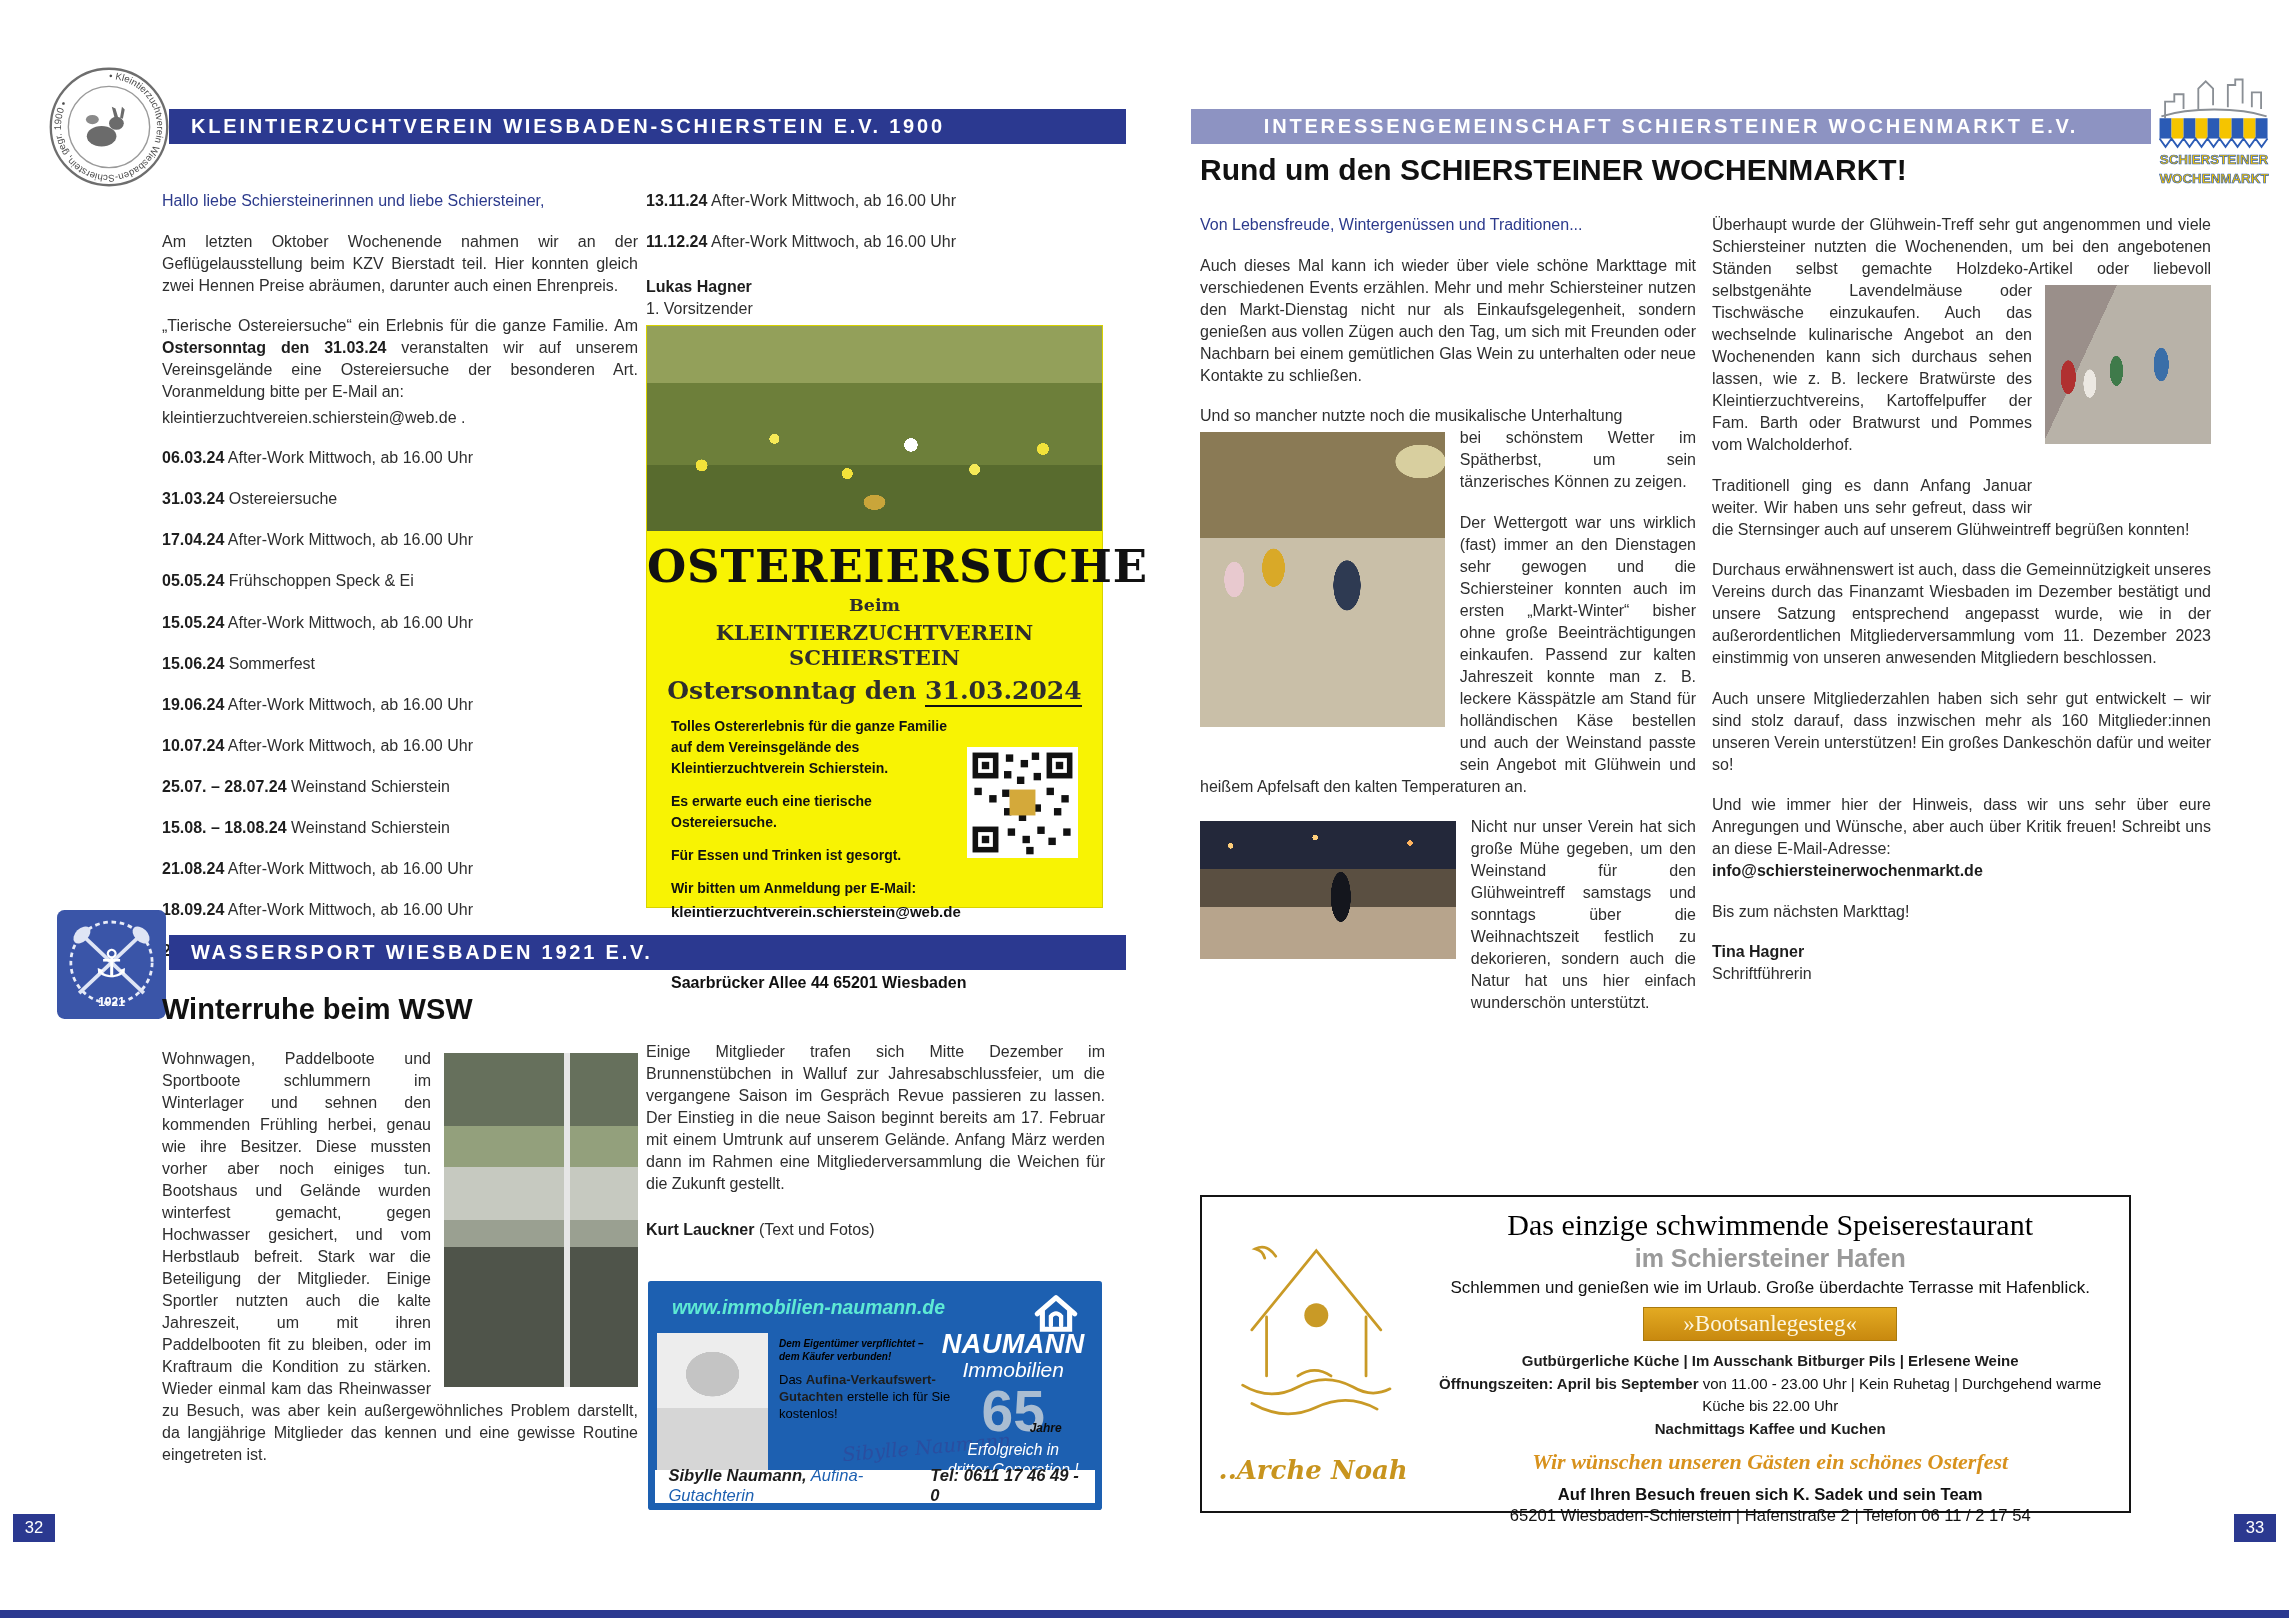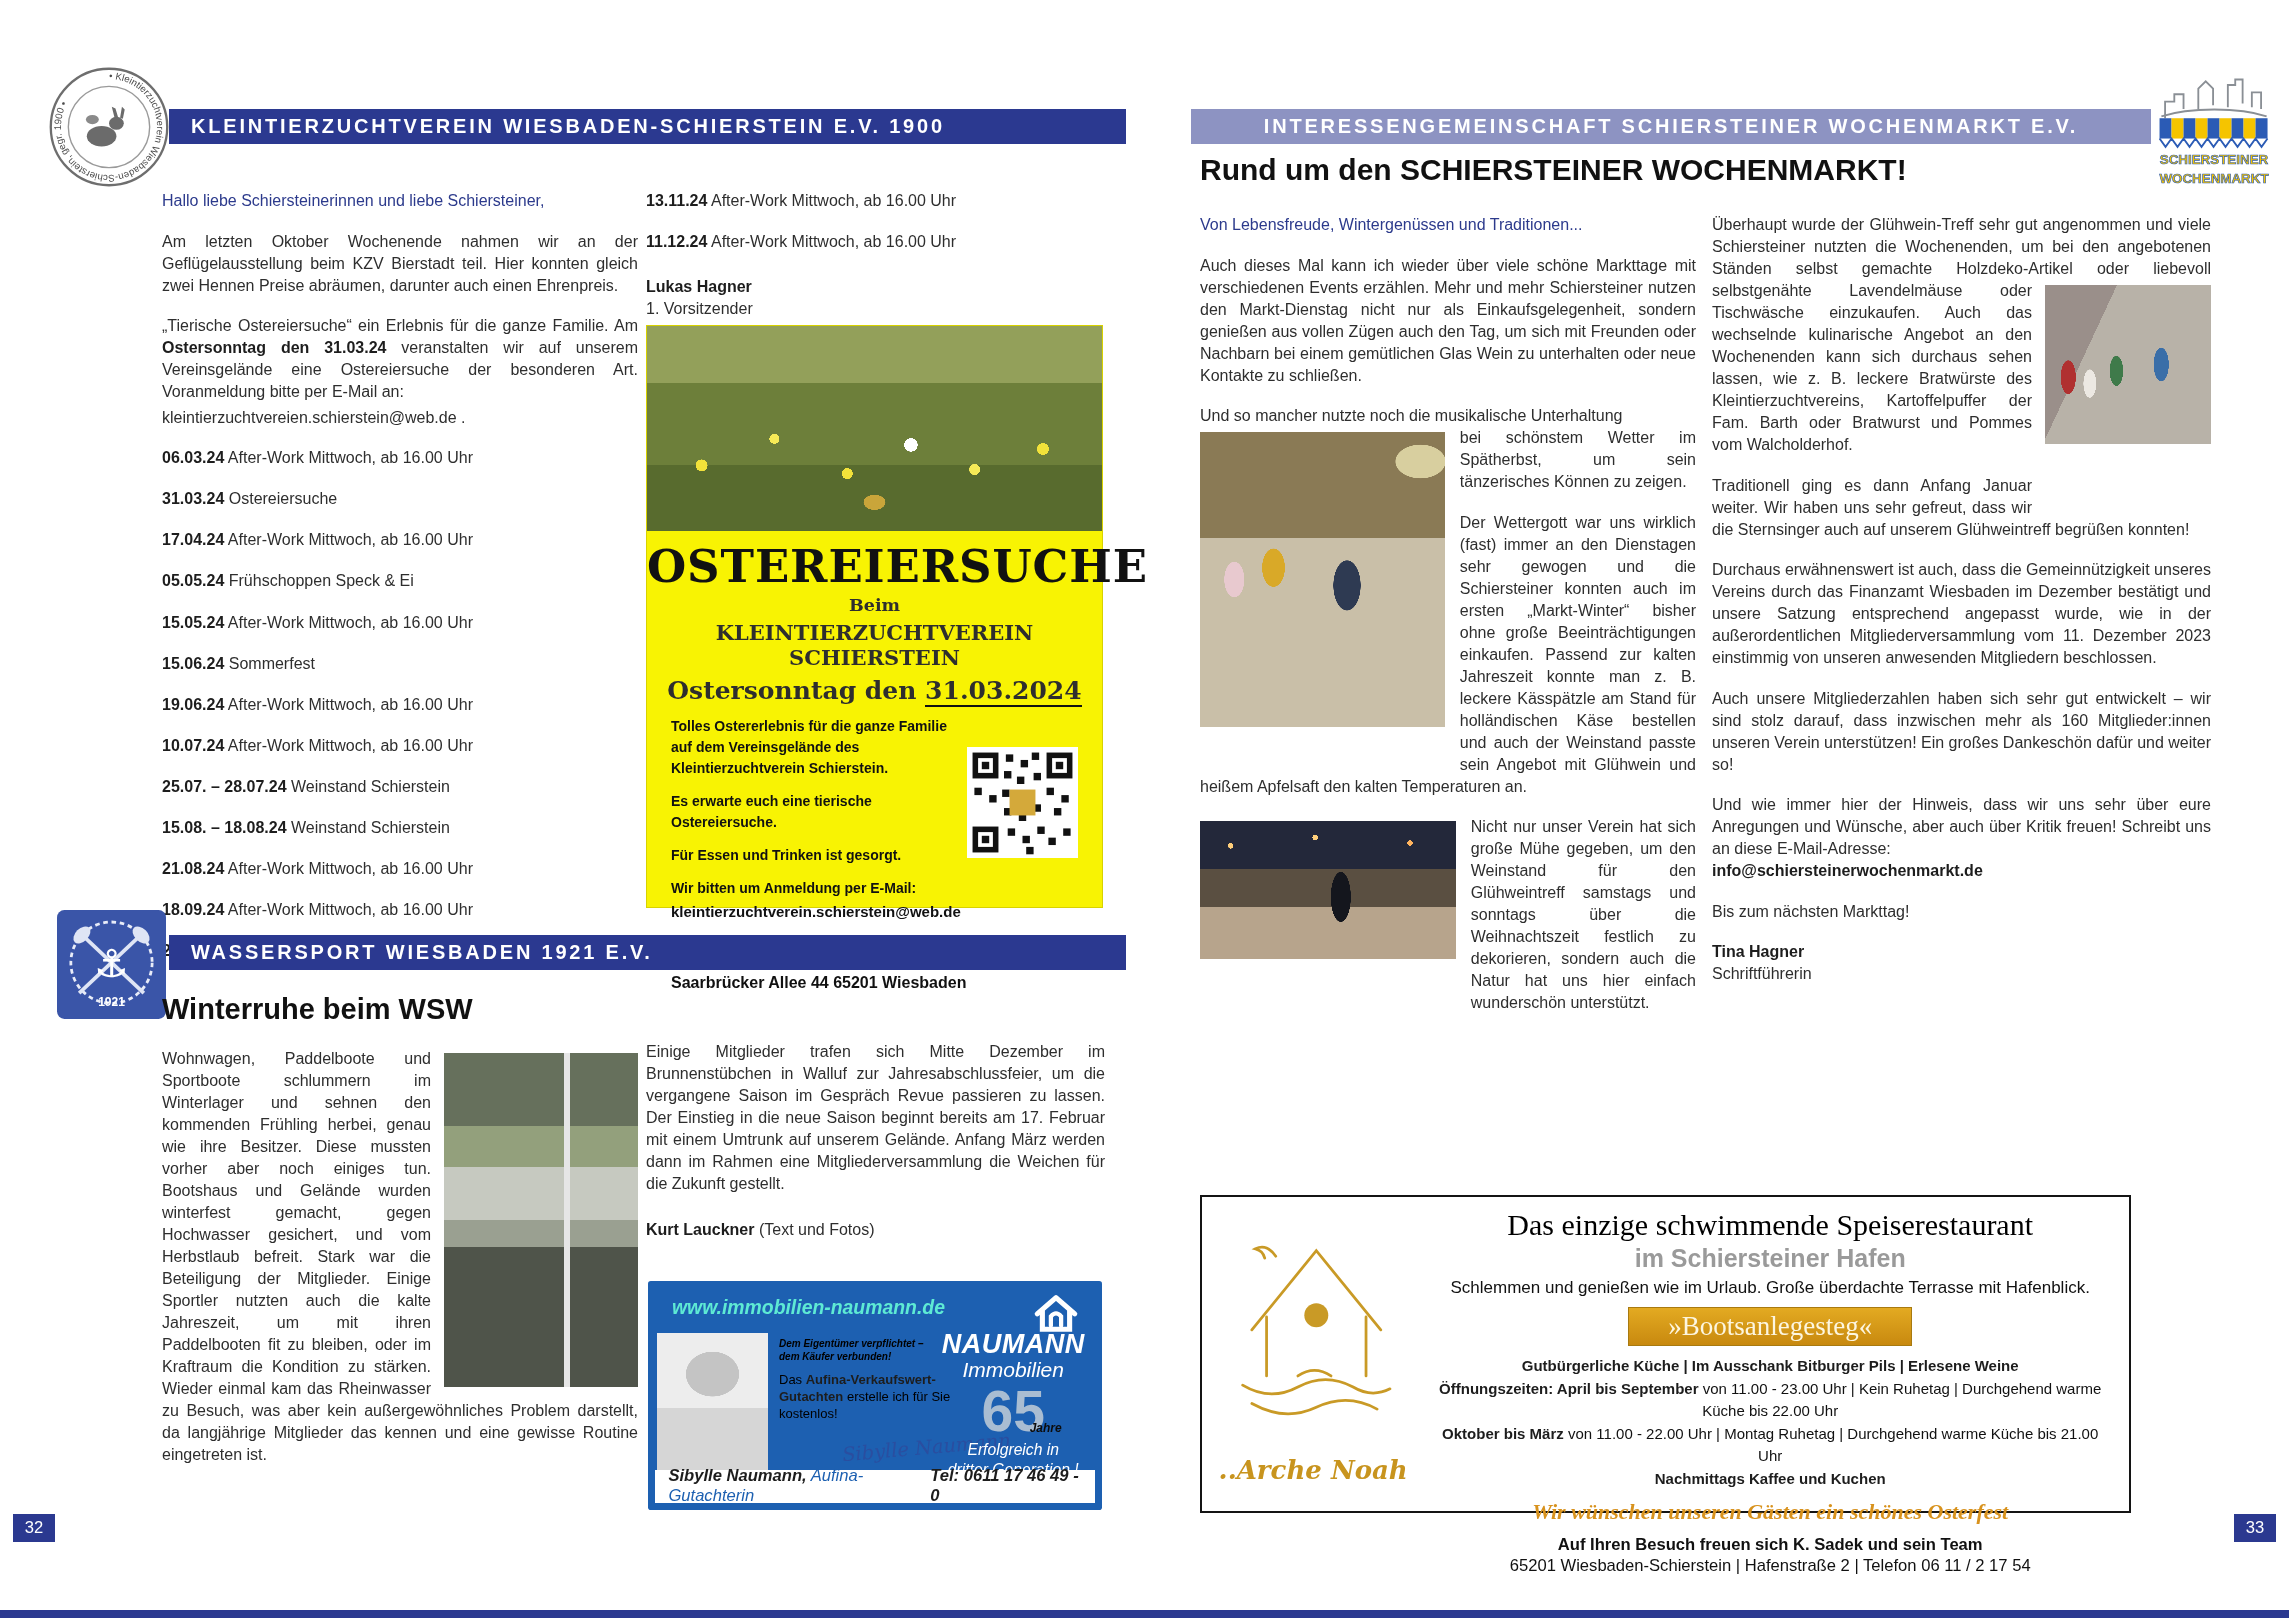--- a/index.html
+++ b/index.html
@@ -105,21 +105,21 @@
   
   .arche{background:#fff;border:2.8px solid #141414;}
   .a-art{position:absolute;left:13px;top:22px;width:198px;height:231px;}
   .a-brand{position:absolute;left:16.6px;bottom:26px;color:#c8941e;font-family:"DejaVu Serif", serif;
            font-style:italic;font-weight:bold;font-size:26px;}
   .a-content{position:absolute;left:226px;right:16.6px;top:11px;text-align:center;color:#111;}
   .a-title{font-family:"Liberation Serif", serif;font-size:30px;color:#000;}
   .a-sub{font-size:25px;font-weight:bold;color:#9a9a9a;margin-top:1.8px;}
   .a-tag{font-size:17px;margin-top:5.5px;}
   .a-btn{display:inline-block;margin-top:9.2px;padding:2.8px 39px;background:linear-gradient(#e3aa22,#c8890f);
-         border:0.9px solid #a87a10;color:#fdf6e0;font-family:"Liberation Serif", serif;font-size:27px;}
+         border:0.9px solid #a87a10;color:#fdf6e0;font-family:"Liberation Serif", serif;font-size:23px;}
   .a-info{font-size:15px;line-height:1.5;margin-top:9.2px;}
   .a-easter{font-family:"Liberation Serif", serif;font-style:italic;font-weight:bold;color:#d8921d;
             font-size:22px;margin-top:9.2px;}
   .a-team{font-size:16.6px;font-weight:bold;margin-top:9.2px;}
   .a-addr{font-size:16.6px;margin-top:1.8px;}
   
   .pgnum{width:42px;height:28px;background:#2b3990;color:#fff;display:flex;align-items:center;
          justify-content:center;font-size:16.6px;}
   .bottomstrip{left:0;top:1610px;width:2290px;height:9.2px;background:#2b3990;}
   .clear{clear:both;}
@@ -375,21 +375,20 @@
   </div>
   <div class="a-brand">..Arche Noah</div>
   <div class="a-content">
     <div class="a-title">Das einzige schwimmende Speiserestaurant</div>
     <div class="a-sub">im Schiersteiner Hafen</div>
     <div class="a-tag">Schlemmen und genießen wie im Urlaub. Große überdachte Terrasse mit Hafenblick.</div>
     <div class="a-btn">»Bootsanlegesteg«</div>
     <div class="a-info">
       <div><b>Gutbürgerliche Küche | Im Ausschank Bitburger Pils | Erlesene Weine</b><span></span></div>
       <div><b>Öffnungszeiten: April bis September</b><span> von 11.00 - 23.00 Uhr | Kein Ruhetag | Durchgehend warme Küche bis 22.00 Uhr</span></div>
-      <div><b>Oktober bis März</b><span> von 11.00 - 22.00 Uhr | Montag Ruhetag | Durchgehend warme Küche bis 21.00 Uhr</span></div>
       <div><b>Nachmittags Kaffee und Kuchen</b><span></span></div>
     </div>
     <div class="a-easter">Wir wünschen unseren Gästen ein schönes Osterfest</div>
     <div class="a-team">Auf Ihren Besuch freuen sich K. Sadek und sein Team</div>
     <div class="a-addr">65201 Wiesbaden-Schierstein |  Hafenstraße 2 | Telefon 06 11 / 2 17 54</div>
   </div>
 </div>
 
 <div class="abs pgnum" style="left:13px;top:1514px;">32</div>
 <div class="abs pgnum" style="left:2234px;top:1514px;">33</div>

